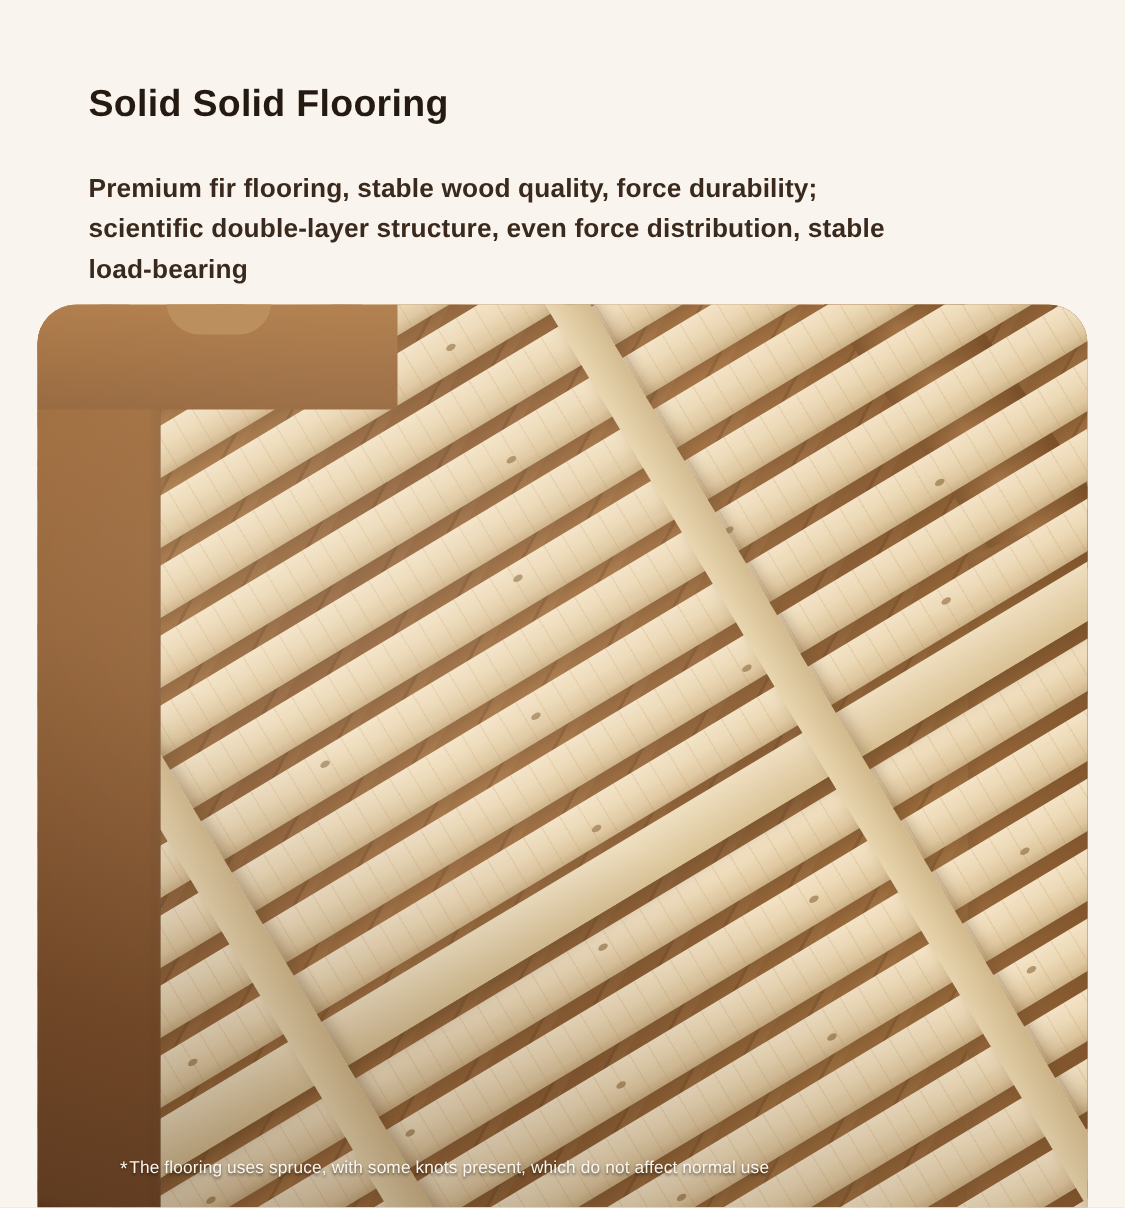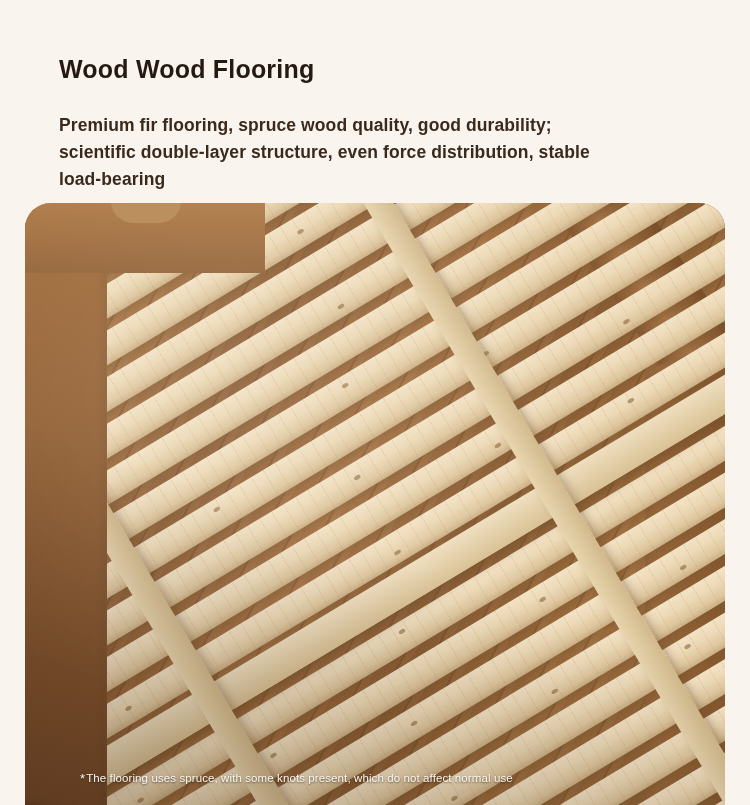--- a/index.html
+++ b/index.html
@@ -221,22 +221,22 @@
     vertical-align: -1px;
     margin-right: 1px;
   }
 </style>
 </head>
 <body>
 
 <div class="page">
 
   <div class="header">
-    <div class="title">Wood Wood Flooring</div>
-    <div class="subtitle">Premium fir flooring, spruce wood quality, good durability; scientific double-layer structure, even force distribution, stable load-bearing</div>
+    <div class="title">Solid Solid Flooring</div>
+    <div class="subtitle">Premium fir flooring, stable wood quality, force durability; scientific double-layer structure, even force distribution, stable load-bearing</div>
   </div>
 
   <div class="photo">
 
     <div class="floor">
       <div class="floor-grain"></div>
     </div>
 
     <div class="rail rail-far"></div>
     <div class="rail rail-right"></div>

